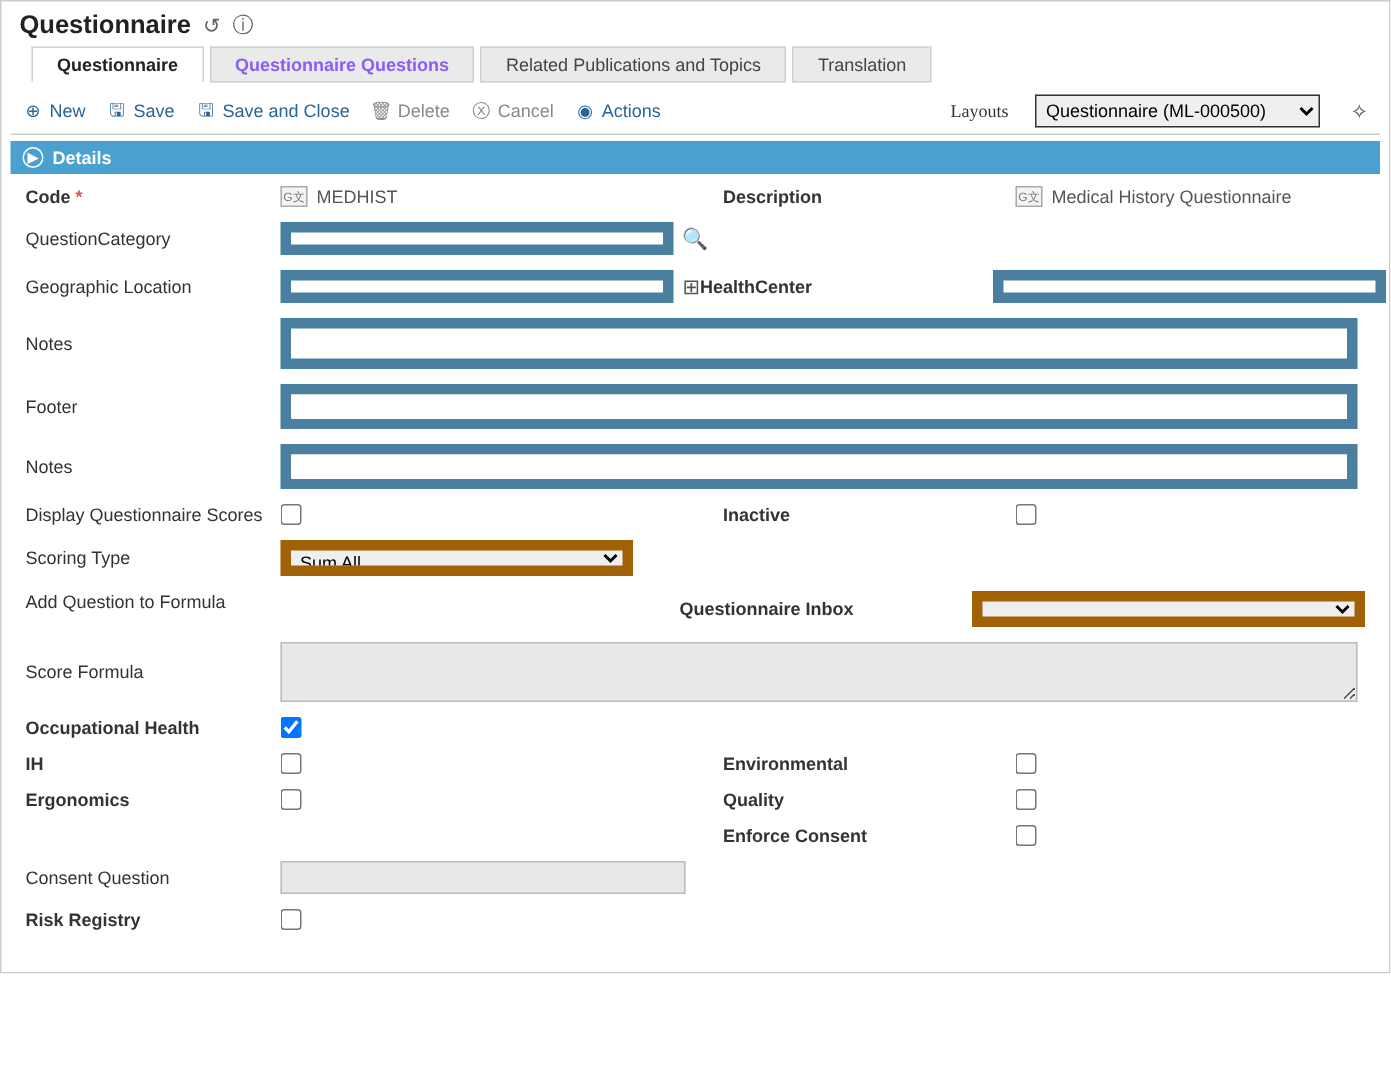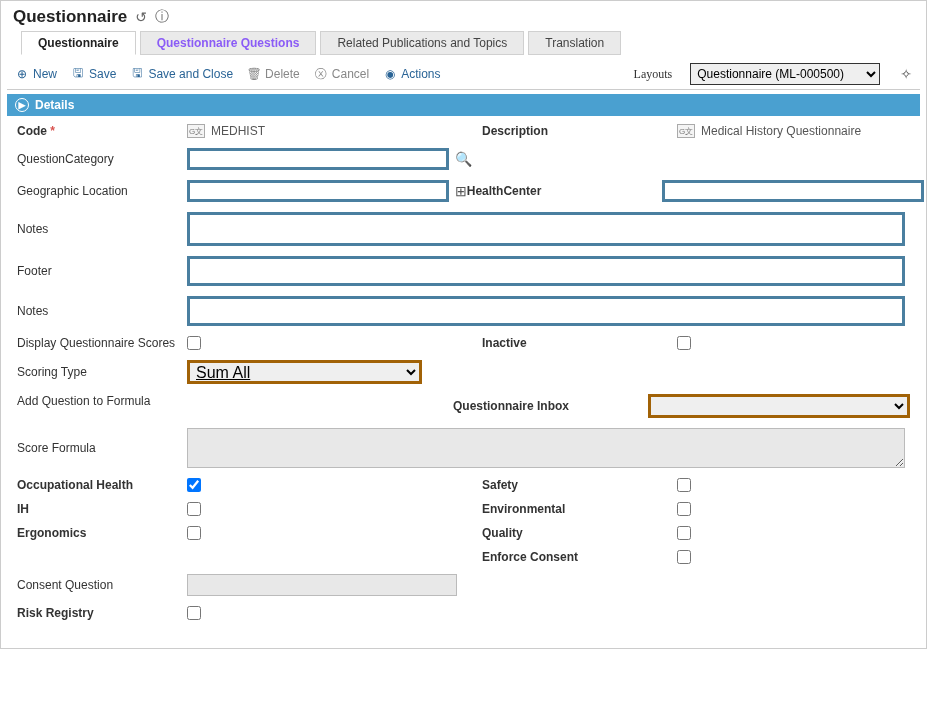--- a/index.html
+++ b/index.html
@@ -72,23 +72,23 @@
   }
   .form { padding: 8px 10px; }
   .row { display: flex; align-items: flex-start; margin-bottom: 10px; }
   .col { display: flex; align-items: center; }
   .col.left { width: 465px; }
   .col.right { flex: 1; gap: 25px; }
   .lbl { width: 170px; font-size: 12px; color: #333; flex-shrink: 0; }
   .lbl.bold { font-weight: bold; }
   .req { color: #d9534f; }
   input.txt, select.sel, textarea.ta {
-    border: 3px solid #a16207;
+    border: 7px solid #a16207;
     font-family: inherit;
-    font-size: 16px;
+    font-size: 12px;
     text-decoration: underline;
   }
   input.txt { height: 22px; padding: 0 4px; }
   input.txt.steel { border-color: #4a7fa0; }
   select.sel { height: 24px; padding: 0 2px; }
   textarea.ta { resize: none; overflow-y: scroll; padding: 2px 4px; border-color: #4a7fa0; }
   .icon-right { margin-left: 6px; color: #555; cursor: pointer; font-size: 14px; }
   input[type="checkbox"] { width: 14px; height: 14px; margin: 0; }
   .value-text { color: #555; font-size: 12px; display: inline-flex; align-items: center; gap: 6px; }
   .lang-ico {
@@ -250,24 +250,20 @@
     <div class="full-row">
       <span class="lbl">Score Formula</span>
       <textarea class="score-formula-ta" readonly="" style=""></textarea>
     </div>
 
     <div class="row">
       <div class="col left">
         <span class="lbl bold">Occupational Health</span>
         <input type="checkbox" checked="" style="">
       </div>
-      <div class="col right">
-        <span class="lbl bold">Safety</span>
-        <input type="checkbox" style="">
-      </div>
     </div>
 
     <div class="row">
       <div class="col left">
         <span class="lbl bold">IH</span>
         <input type="checkbox" style="">
       </div>
       <div class="col right">
         <span class="lbl bold">Environmental</span>
         <input type="checkbox" style="">

